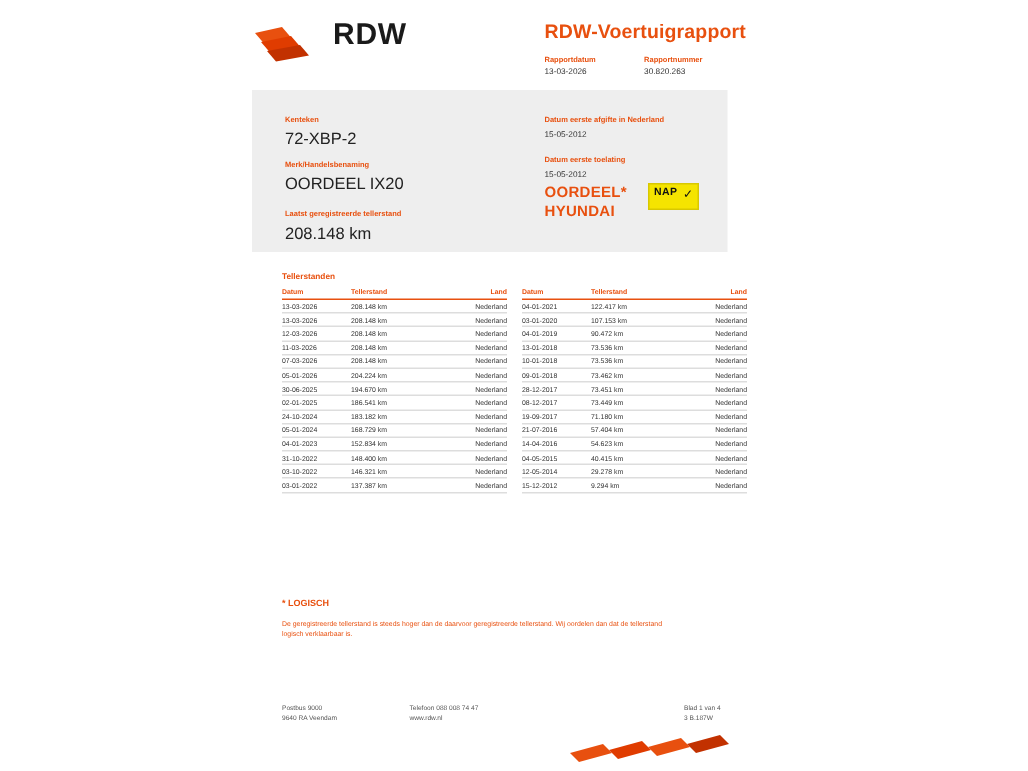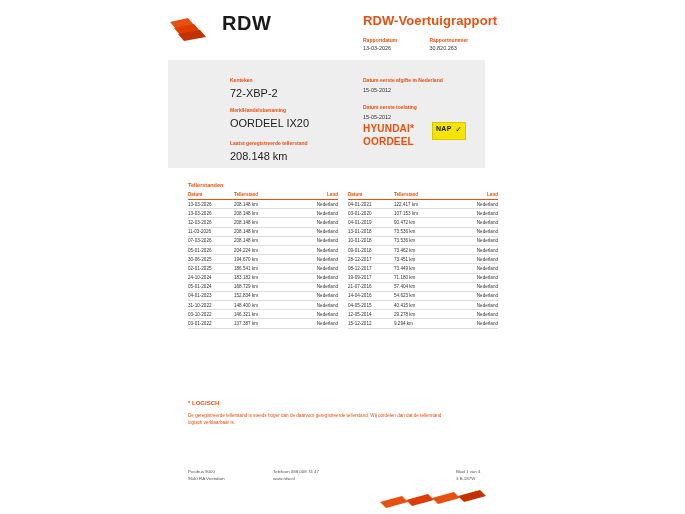--- a/index.html
+++ b/index.html
@@ -94,21 +94,20 @@
     top: 60px;
     width: 317px;
     height: 108px;
     background: #eeeeee;
   }
   .sum-left {
     position: absolute;
     left: 22px;
     top: 16px;
     width: 150px;
-    margin-left: 40px;
   }
   .sum-right {
     position: absolute;
     left: 195px;
     top: 16px;
     width: 120px;
   }
   .field-label {
     color: #e8500f;
     font-weight: bold;
@@ -321,22 +320,22 @@
       </div>
       <div class="spacer-8"></div>
       <div>
         <div class="field-label">Datum eerste toelating</div>
         <div class="field-value-small">15-05-2012</div>
       </div>
     </div>
   </div>
 
   <div class="verdict">
-    <div class="verdict-line">HYUNDAI*</div>
-    <div class="verdict-line">OORDEEL</div>
+    <div class="verdict-line">OORDEEL*</div>
+    <div class="verdict-line">HYUNDAI</div>
   </div>
 
   <div class="nap-badge">
     <span class="nap-text">NAP</span>
     <span class="nap-check">✓</span>
   </div>
 
   <div class="table-section">
     <div class="section-title">Tellerstanden</div>
     <div class="tbl-wrap">

